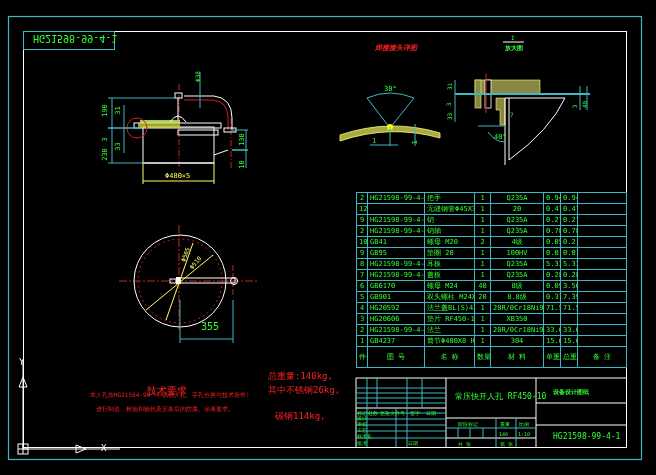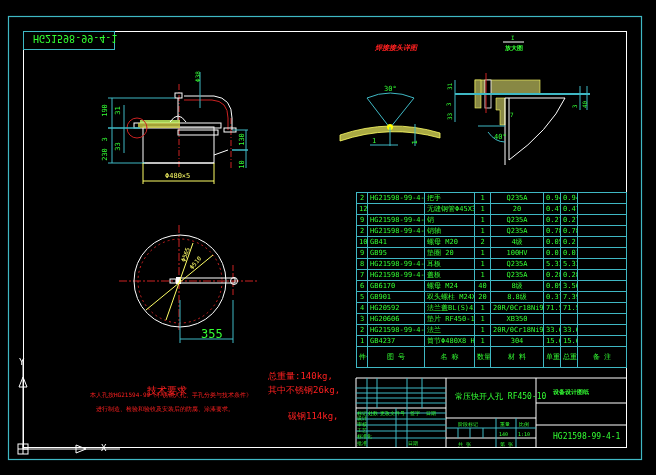--- a/index.html
+++ b/index.html
@@ -169,21 +169,21 @@
   <div class="lbl g" style="left:114px;top:106px;transform:rotate(-90deg);font-size:7px;">31</div>
   <div class="lbl g" style="left:103px;top:135px;transform:rotate(-90deg);font-size:7px;">3</div>
   <div class="lbl g" style="left:114px;top:142px;transform:rotate(-90deg);font-size:7px;">33</div>
   <div class="lbl g" style="left:99px;top:150px;transform:rotate(-90deg);font-size:7px;">230</div>
   <div class="lbl g" style="left:236px;top:135px;transform:rotate(-90deg);font-size:7px;">130</div>
   <div class="lbl g" style="left:238px;top:160px;transform:rotate(-90deg);font-size:7px;">10</div>
   <div class="lbl y" style="left:165px;top:172px;font-size:7px;">Φ480×5</div>
 
   <div class="lbl y" style="left:178px;top:250px;transform:rotate(-70deg);font-size:6px;">Φ565</div>
   <div class="lbl y" style="left:188px;top:258px;transform:rotate(-50deg);font-size:6px;">Φ510</div>
-  <div class="lbl g" style="left:201px;top:330px;font-size:12px;">355</div>
+  <div class="lbl g" style="left:201px;top:322px;font-size:10px;">355</div>
 
   <div class="lbl r" style="left:375px;top:44px;font-size:7px;font-weight:bold;font-style:italic;">焊接接头详图</div>
   <div class="lbl g" style="left:384px;top:85px;font-size:7px;">30°</div>
   <div class="lbl g" style="left:372px;top:137px;font-size:7px;">1</div>
   <div class="lbl g" style="left:413px;top:138px;font-size:7px;transform:rotate(-90deg);">1</div>
 
   <div class="lbl g" style="left:511px;top:33px;font-size:6px;">I</div>
   <div class="lbl g" style="left:505px;top:43px;font-size:6px;font-weight:bold;">放大图</div>
   <div class="lbl g" style="left:446px;top:82px;transform:rotate(-90deg);font-size:6px;">31</div>
   <div class="lbl g" style="left:447px;top:100px;transform:rotate(-90deg);font-size:6px;">3</div>
@@ -191,21 +191,21 @@
   <div class="lbl g" style="left:494px;top:133px;font-size:7px;">40°</div>
   <div class="lbl g" style="left:510px;top:110px;font-size:6px;">7</div>
   <div class="lbl g" style="left:573px;top:102px;transform:rotate(-90deg);font-size:6px;">3</div>
   <div class="lbl g" style="left:581px;top:100px;transform:rotate(-90deg);font-size:6px;">40</div>
 
   <div class="lbl r" style="left:147px;top:386px;font-size:10px;text-align:right;">技术要求</div>
   <div class="lbl r" style="left:90px;top:390px;font-size:6px;">本人孔按HG21594-99《不锈钢人孔、手孔分类与技术条件》</div>
   <div class="lbl r" style="left:96px;top:404px;font-size:6px;">进行制造、检验和验收及安装后的防腐、涂漆要求。</div>
   <div class="lbl r" style="left:268px;top:372px;font-size:9px;">总重量:140kg,</div>
   <div class="lbl r" style="left:268px;top:386px;font-size:9px;">其中不锈钢26kg,</div>
-  <div class="lbl r" style="left:275px;top:412px;font-size:9px;margin-left:13px;">碳钢114kg,</div>
+  <div class="lbl r" style="left:275px;top:412px;font-size:9px;">碳钢114kg,</div>
 
   <div class="lbl w" style="left:19px;top:358px;font-size:9px;">Y</div>
   <div class="lbl w" style="left:101px;top:444px;font-size:9px;">X</div>
 
   <table class="parts">
     <colgroup>
       <col style="width:11px">
         <col style="width:57px">
         <col style="width:50px">
         <col style="width:16px">

